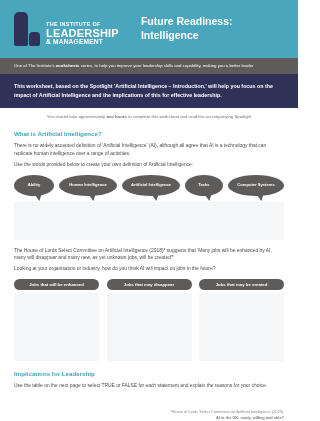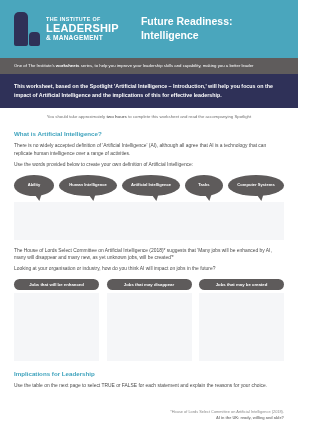--- a/index.html
+++ b/index.html
@@ -26,21 +26,21 @@
   .header {
     background: #4aa6bd;
     height: 58px;
     display: flex;
     align-items: center;
     padding: 0 0 0 14px;
     box-sizing: border-box;
   }
   .logo {
     display: flex;
-    align-items: center;
+    align-items: flex-end;
     flex: 0 0 auto;
   }
   .logo-mark {
     position: relative;
     width: 26px;
     height: 34px;
     margin-right: 6px;
     flex: 0 0 auto;
   }
   .logo-mark .bar-tall {

